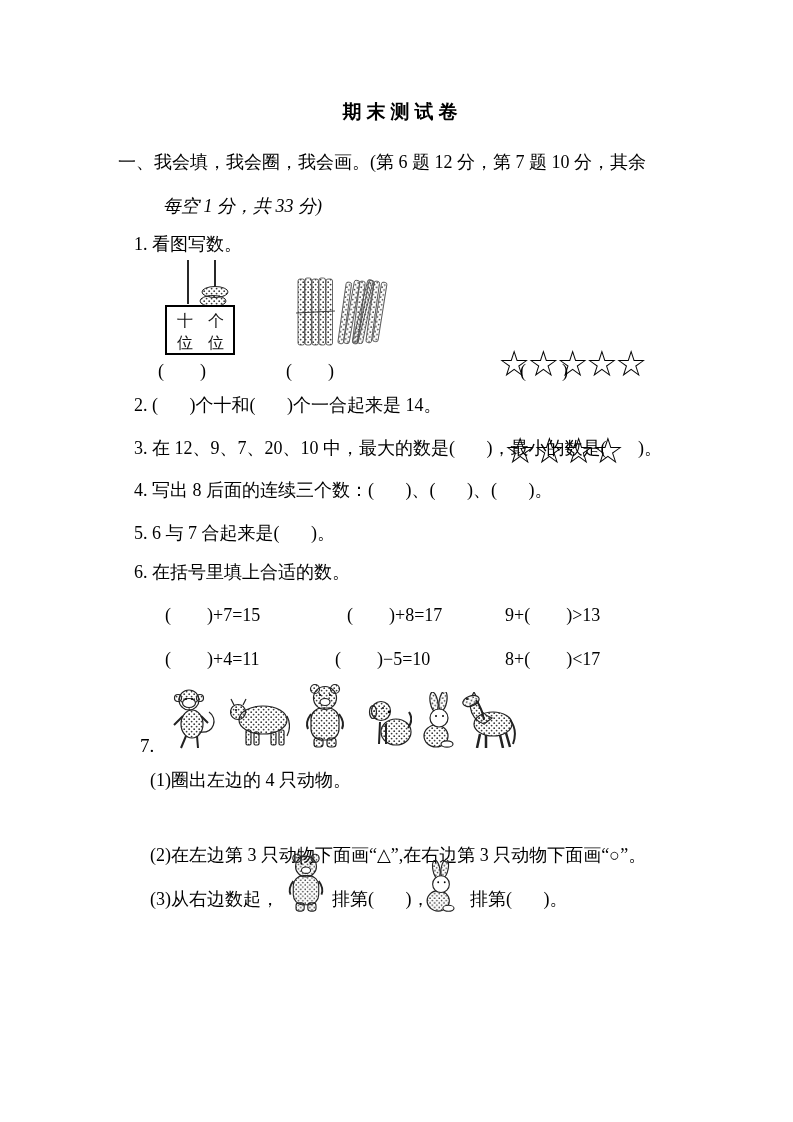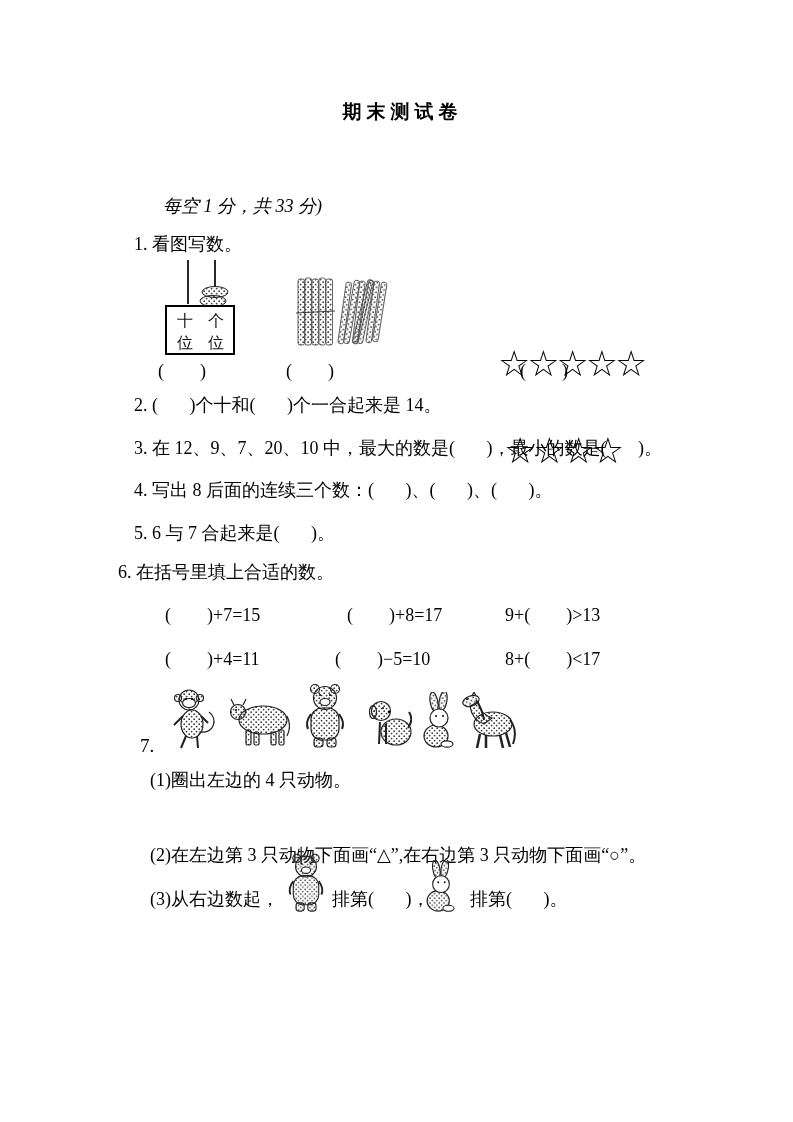--- a/index.html
+++ b/index.html
@@ -30,20 +30,21 @@
       <circle cx="1.2" cy="1.2" r="0.9" fill="#3a3a3a"></circle>
       <circle cx="3.6" cy="3.6" r="0.9" fill="#3a3a3a"></circle>
     </pattern>
   </defs>
 </svg>
 
 <div class="page">
 
   <div class="abs title" style="top:100px;">期末测试卷</div>
 
+  <div class="abs" style="top:151px;left:118px;">一、我会填，我会圈，我会画。(第 6 题 12 分，第 7 题 10 分，其余</div>
   <div class="abs" style="top:195px;left:163px;font-style:italic;">每空 1 分，共 33 分)</div>
 
   <div class="abs" style="top:233px;left:134px;">1. 看图写数。</div>
 
   <div class="abs" style="top:258px;left:0;width:793px;height:134px;">
 
     
     <svg class="pic" style="left:158px;top:2px;" width="84" height="96" viewBox="0 0 84 96">
       <g stroke="#111" stroke-width="1.8" fill="none">
         <line x1="30" y1="0" x2="30" y2="44"></line>
@@ -89,21 +90,21 @@
 
     <div class="abs" style="left:158px;top:102px;">(        )</div>
     <div class="abs" style="left:286px;top:102px;">(        )</div>
     <div class="abs" style="left:520px;top:102px;">(        )</div>
   </div>
 
   <div class="abs" style="top:394px;left:134px;">2. (       )个十和(       )个一合起来是 14。</div>
   <div class="abs" style="top:437px;left:134px;">3. 在 12、9、7、20、10 中，最大的数是(       )，最小的数是(       )。</div>
   <div class="abs" style="top:479px;left:134px;">4. 写出 8 后面的连续三个数：(       )、(       )、(       )。</div>
   <div class="abs" style="top:522px;left:134px;">5. 6 与 7 合起来是(       )。</div>
-  <div class="abs" style="top:561px;left:118px;">6. 在括号里填上合适的数。</div>
+  <div class="abs" style="top:561px;left:134px;">6. 在括号里填上合适的数。</div>
 
   <div class="abs" style="top:604px;left:0;width:793px;height:30px;">
     <span class="abs" style="left:165px;top:0;">(        )+7=15</span>
     <span class="abs" style="left:347px;top:0;">(        )+8=17</span>
     <span class="abs" style="left:505px;top:0;">9+(        )&gt;13</span>
   </div>
   <div class="abs" style="top:648px;left:0;width:656px;height:30px;">
     <span class="abs" style="left:165px;top:0;">(        )+4=11</span>
     <span class="abs" style="left:335px;top:0;">(        )−5=10</span>
     <span class="abs" style="left:505px;top:0;">8+(        )&lt;17</span>

